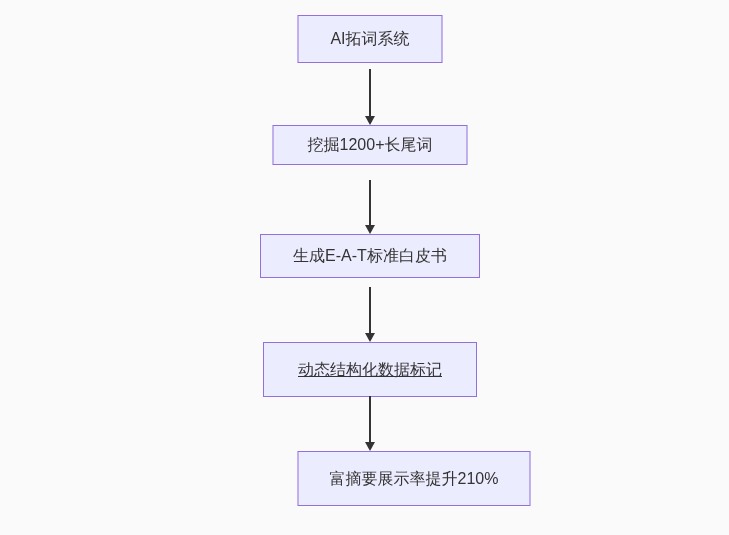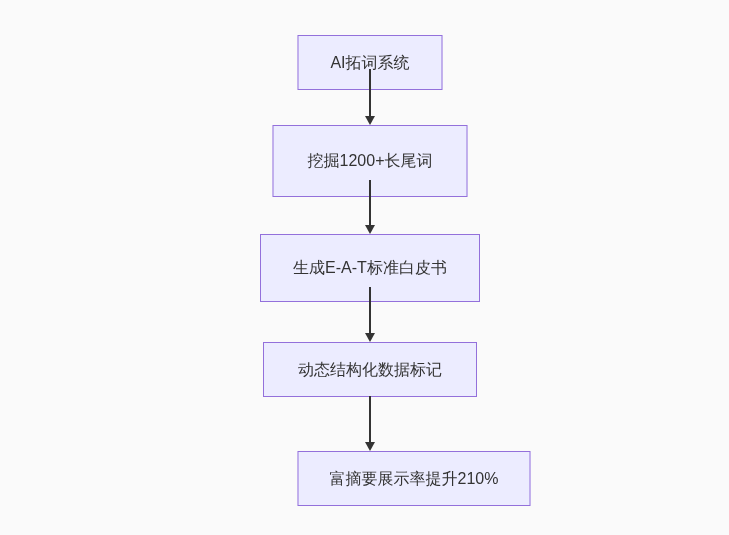--- a/index.html
+++ b/index.html
@@ -24,24 +24,24 @@
     border: 1px solid #9370DB;
     color: #333333;
     font-size: 16px;
     line-height: 1;
     display: flex;
     align-items: center;
     justify-content: center;
     white-space: nowrap;
     text-align: center;
   }
-  .n1 { top: 15px;  width: 145px; height: 55px; margin-top: 20px; }
-  .n2 { top: 125px; width: 195px; height: 72px; }
-  .n3 { top: 234px; width: 220px; height: 68px; }
-  .n4 { top: 342px; width: 214px; height: 55px; }
+  .n1 { top: 15px;  width: 145px; height: 48px; }
+  .n2 { top: 125px; width: 195px; height: 40px; }
+  .n3 { top: 234px; width: 220px; height: 44px; }
+  .n4 { top: 342px; width: 214px; height: 55px; text-decoration: underline; }
   .n5 { top: 451px; width: 233px; height: 55px; margin-left: 44px; }
 
   .flow-edge {
     position: absolute;
     left: 370px;
     transform: translateX(-50%);
     display: flex;
     flex-direction: column;
     align-items: center;
   }

